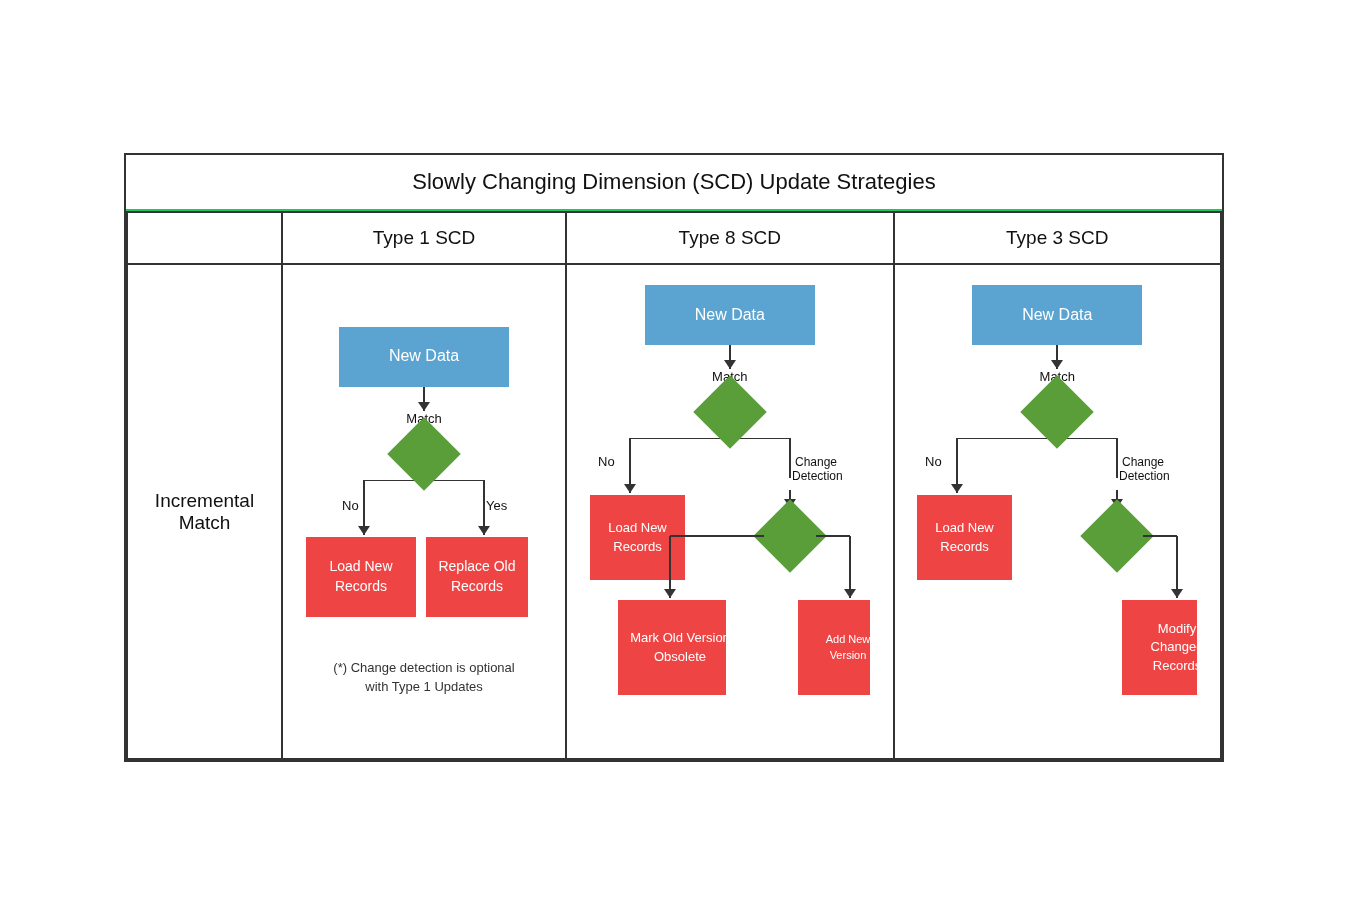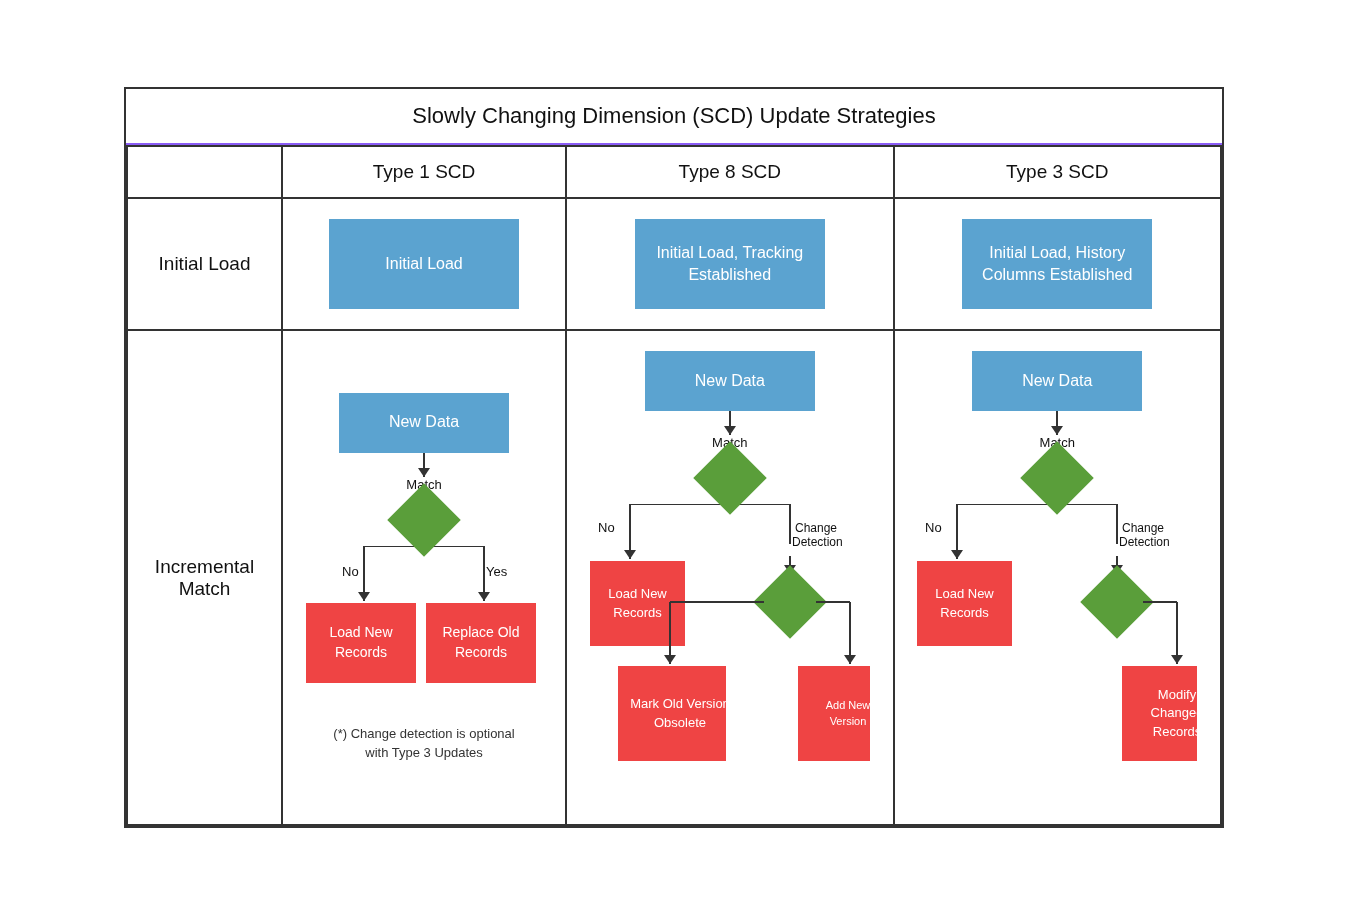--- a/index.html
+++ b/index.html
@@ -15,21 +15,21 @@
     .outer-wrapper {
       width: 1100px;
       border: 2px solid #333;
       background: #fff;
     }
     .main-title {
       text-align: center;
       font-size: 22px;
       font-weight: 500;
       padding: 14px 10px;
-      border-bottom: 2px solid #8b5cf6;
+      border-bottom: 2px solid #22c55e;
       color: #111;
     }
     .grid-table {
       width: 100%;
       border-collapse: collapse;
     }
     .grid-table td, .grid-table th {
       border: 2px solid #333;
       vertical-align: middle;
     }
@@ -154,32 +154,20 @@
     <thead>
       <tr class="header-row">
         <th style="width:155px;"></th>
         <th>Type 1 SCD</th>
         <th>Type 8 SCD</th>
         <th>Type 3 SCD</th>
       </tr>
     </thead>
     <tbody>
 
-      <tr>
-        <td class="row-label">Initial Load</td>
-        <td class="cell-content">
-          <div class="blue-box">Initial Load</div>
-        </td>
-        <td class="cell-content">
-          <div class="blue-box">Initial Load, Tracking Established</div>
-        </td>
-        <td class="cell-content">
-          <div class="blue-box">Initial Load, History Columns Established</div>
-        </td>
-      </tr>
 
       <tr>
         <td class="row-label">Incremental Match</td>
 
         <td class="cell-content">
           <div class="type1-flow">
 
             <div class="blue-box" style="width:170px;min-height:60px;padding:16px 12px;">New Data</div>
 
             <div class="arrow-down" style="height:24px;"></div>
@@ -204,24 +192,24 @@
 
               <text x="38" y="30" font-size="13" fill="#111">No</text>
 
               <text x="182" y="30" font-size="13" fill="#111">Yes</text>
 
               <foreignObject x="2" y="57" width="110" height="85">
                 <div xmlns="http://www.w3.org/1999/xhtml" class="green-box" style="width:110px;min-height:80px;font-size:14px;">Load New Records</div>
               </foreignObject>
 
               <foreignObject x="122" y="57" width="110" height="85">
-                <div xmlns="http://www.w3.org/1999/xhtml" class="green-box" style="width:110px;min-height:80px;font-size:14px;">Replace Old Records</div>
+                <div xmlns="http://www.w3.org/1999/xhtml" class="green-box" style="width:102px;min-height:80px;font-size:14px;">Replace Old Records</div>
               </foreignObject>
             </svg>
-            <div class="note-text">(*) Change detection is optional with Type 3 Updates</div>
+            <div class="note-text">(*) Change detection is optional with Type 1 Updates</div>
           </div>
         </td>
 
         <td class="cell-content">
           <div class="type2-flow">
             <div class="blue-box" style="width:170px;min-height:60px;padding:16px 12px;">New Data</div>
             <div class="arrow-down" style="height:24px;"></div>
             <div class="match-label">Match</div>
             <div class="diamond-wrap">
               <div class="diamond"></div>

